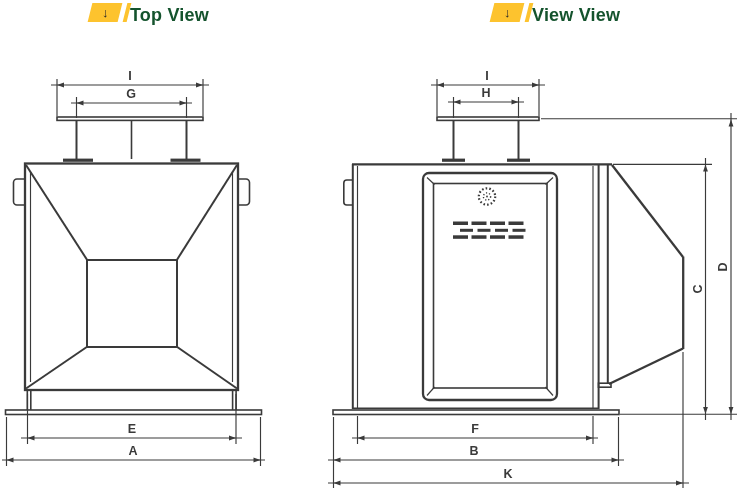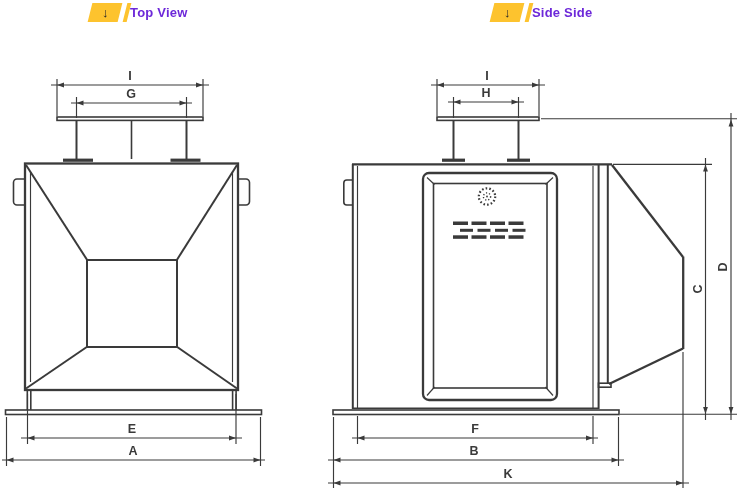--- a/index.html
+++ b/index.html
@@ -8,21 +8,21 @@
     font-family:"Liberation Sans",sans-serif;
   }
   .view-badge{position:absolute;top:3px;height:19px;}
   .badge-main{
     position:absolute;left:0;top:0;width:30px;height:19px;background:#FDC32E;
     transform:skewX(-14deg);display:flex;align-items:center;justify-content:center;
   }
   .badge-arrow{transform:skewX(14deg);font-weight:bold;font-size:13px;color:#262626;line-height:1;}
   .badge-stripe{position:absolute;left:35px;top:0;width:4px;height:19px;background:#FDC32E;transform:skewX(-14deg);}
   .badge-label{
-    position:absolute;left:40px;top:2px;font-weight:bold;font-size:13px;color:#6d28d9;
+    position:absolute;left:40px;top:2px;font-weight:bold;font-size:18px;color:#14532d;
     letter-spacing:.2px;white-space:nowrap;
   }
   svg{position:absolute;left:0;top:0;}
   svg .ln{stroke:#3a3a3a;fill:none;}
   svg .w24{stroke-width:2.3;}
   svg .w20{stroke-width:2;}
   svg .w16{stroke-width:1.6;}
   svg .w12{stroke-width:1.15;}
   svg .filldark{fill:#3a3a3a;stroke:none;}
   svg text.dim{
@@ -41,21 +41,21 @@
     </span>
     <span class="badge-stripe"></span>
     <span class="badge-label">Top View</span>
   </div>
 
   <div class="view-badge" style="left:492px;">
     <span class="badge-main">
       <span class="badge-arrow">↓</span>
     </span>
     <span class="badge-stripe"></span>
-    <span class="badge-label">Side Side</span>
+    <span class="badge-label">View View</span>
   </div>
 
   <svg width="738" height="490" viewBox="0 0 738 490">
 
     <g>
 
       <g>
         <rect class="ln w16" x="57" y="117" width="146" height="3.4"></rect>
         <line class="ln w20" x1="76.5" y1="120.5" x2="76.5" y2="159"></line>
         <line class="ln w20" x1="186.5" y1="120.5" x2="186.5" y2="159"></line>

